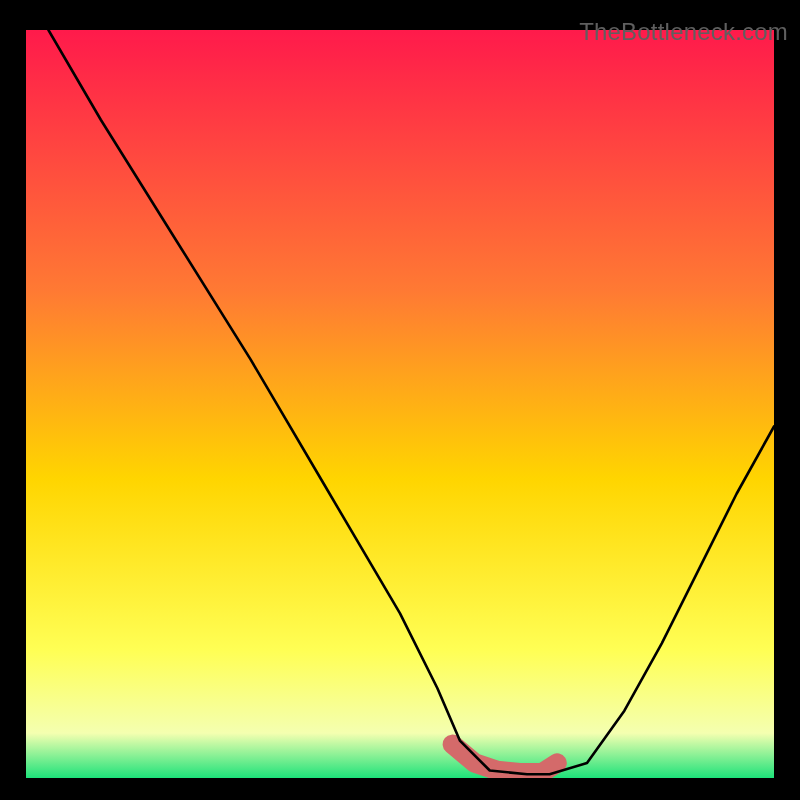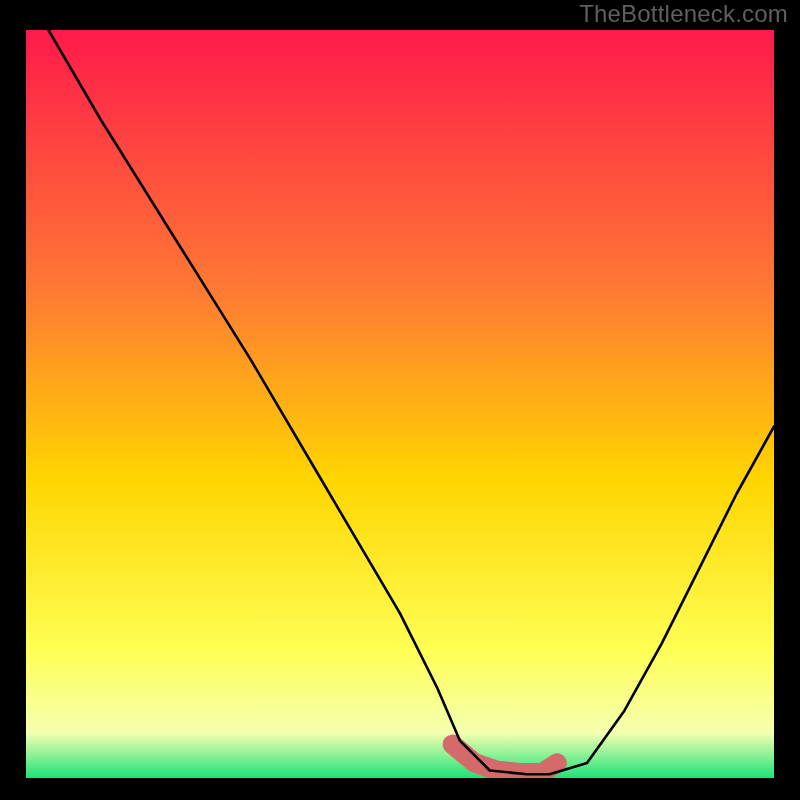--- a/index.html
+++ b/index.html
@@ -5,21 +5,21 @@
   * { margin: 0; padding: 0; box-sizing: border-box; }
   html, body { width: 800px; height: 800px; overflow: hidden; background: #000; }
   .frame {
     position: relative;
     width: 800px;
     height: 800px;
     background: #000;
   }
   .watermark {
     position: absolute;
-    top: 0;
+    top: 18px;
     right: 12px;
     font-family: Arial, Helvetica, sans-serif;
     font-size: 24px;
     color: #5f5f5f;
     letter-spacing: 0.2px;
     font-weight: 500;
     z-index: 10;
   }
   .plot {
     position: absolute;

